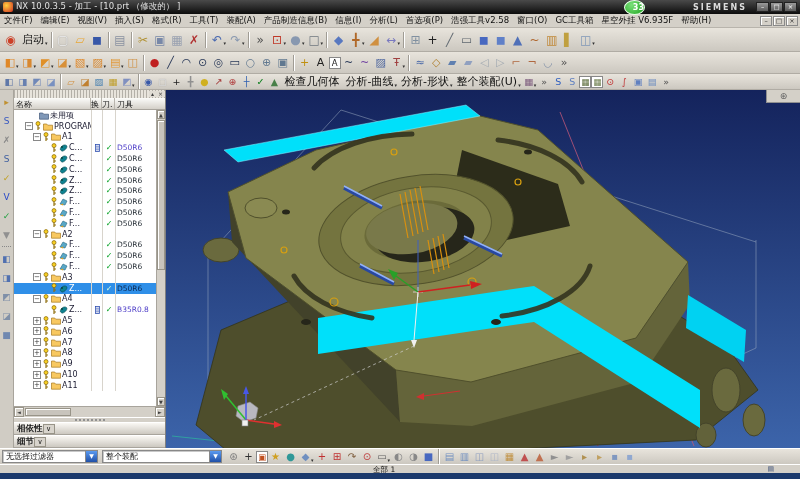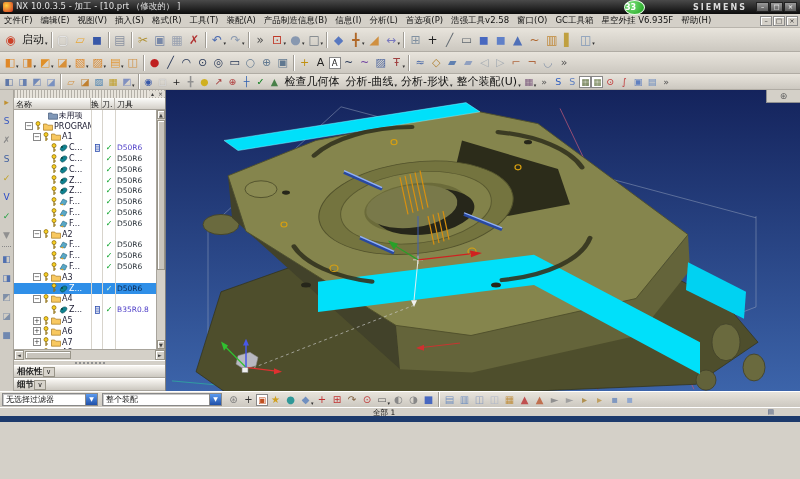--- a/index.html
+++ b/index.html
@@ -1,25 +1,25 @@
 <!DOCTYPE html>
 <html><head>
 <meta charset="utf-8">
 <style>
   *{box-sizing:border-box;margin:0;padding:0}
   html,body{width:800px;height:479px;overflow:hidden}
   body{font-family:"DejaVu Sans","Liberation Sans",sans-serif;font-size:9px;background:#d4d0c8}
-  #app{position:relative;width:800px;height:422px;display:flex;flex-direction:column}
+  #app{position:relative;width:800px;height:479px;display:flex;flex-direction:column}
 
   
   #titlebar{height:14px;background:linear-gradient(#4a4a4a,#0c0c0c);color:#e0e0e0;display:flex;align-items:center;padding:0 3px;font-size:8.5px;flex:none}
   #titlebar .ttext{margin-left:3px;white-space:nowrap}
   #brand{margin-left:auto;font-weight:bold;letter-spacing:2px;font-size:8px;color:#dcdcdc;margin-right:8px}
   .winbtn{width:13px;height:10px;margin-left:1px;background:linear-gradient(#9a9a9a,#5a5a5a);border:1px solid #222;color:#fff;font-size:6.5px;line-height:8px;text-align:center}
-  #badge{position:absolute;left:624px;top:0;width:21px;height:15px;border-radius:50%;background:radial-gradient(circle at 35% 30%,#7ae07a,#18a018);border:1px solid #e8ffe8;color:#fff;font-size:8px;font-weight:bold;text-align:left;line-height:14px;z-index:50}
+  #badge{position:absolute;left:624px;top:0;width:21px;height:15px;border-radius:50%;background:radial-gradient(circle at 35% 30%,#7ae07a,#18a018);border:1px solid #e8ffe8;color:#fff;font-size:8px;font-weight:bold;text-align:right;line-height:14px;z-index:50}
   #applogo{width:10px;height:10px;background:radial-gradient(circle at 35% 35%,#ffd040,#d03020);border-radius:2px}
 
   
   #menubar{height:14px;background:#d4d0c8;border-bottom:1px solid #b8b4ac;display:flex;align-items:center;font-size:8.5px;color:#101010;flex:none}
   .menu-item{padding:0 4px;white-space:nowrap}
   #mdibtns{margin-left:auto;display:flex;margin-right:2px}
   .mdibtn{width:12px;height:10px;margin-left:1px;background:#d4d0c8;border:1px solid #8a8a8a;box-shadow:inset 1px 1px 0 #fff;font-size:6.5px;line-height:8px;text-align:center;color:#303030}
 
   
   .toolbar{display:flex;align-items:center;background:linear-gradient(#e8e4dc,#ccc8c0);border-bottom:1px solid #b0aca4;overflow:hidden;flex:none;padding-left:2px}
@@ -296,21 +296,21 @@
       </div>
       <div id="nav-header">
         <span class="hc" style="flex:1">名称</span>
         <span class="hc" style="width:11px;padding:1px 0">换</span>
         <span class="hc" style="width:13px;padding:1px 0">刀.</span>
         <span class="hc" style="width:50px;border-right:none">刀具</span>
       </div>
       <div id="nav-body">
         <div id="tree">
             <div class="tree-row">
-              <div class="tr-name" style="padding-left: 16px; justify-content: center;">
+              <div class="tr-name" style="padding-left: 16px;">
                 <span class="expsp"></span>
                 <span class="ticn">
                   <svg width="10" height="9" viewBox="0 0 10 9">
                     <path d="M0.5 2 h3.2 l1 1.2 h4.8 v5 h-9z" fill="#8098b8" stroke="#405878" stroke-width="0.7"></path>
                   </svg>
                 </span>
                 <span class="tr-label">未用项</span>
               </div>
               <div class="col cm"></div>
               <div class="col ck"></div>

